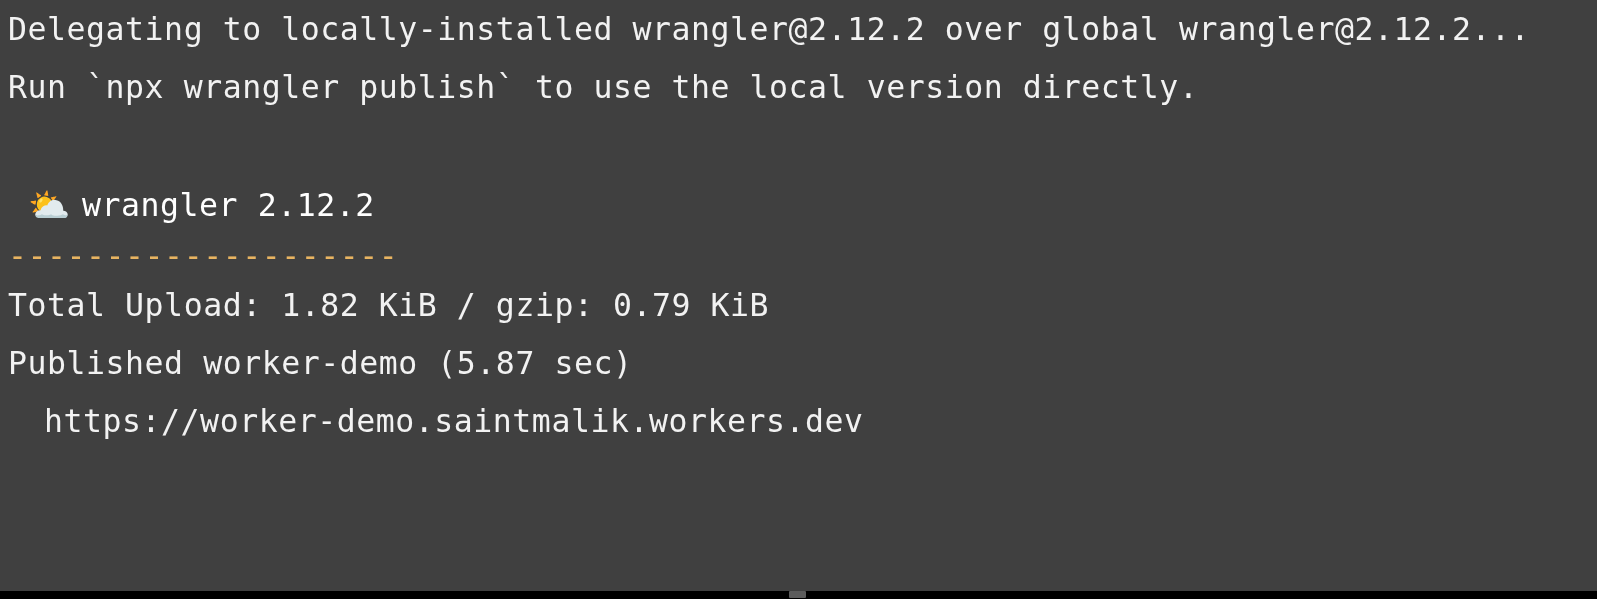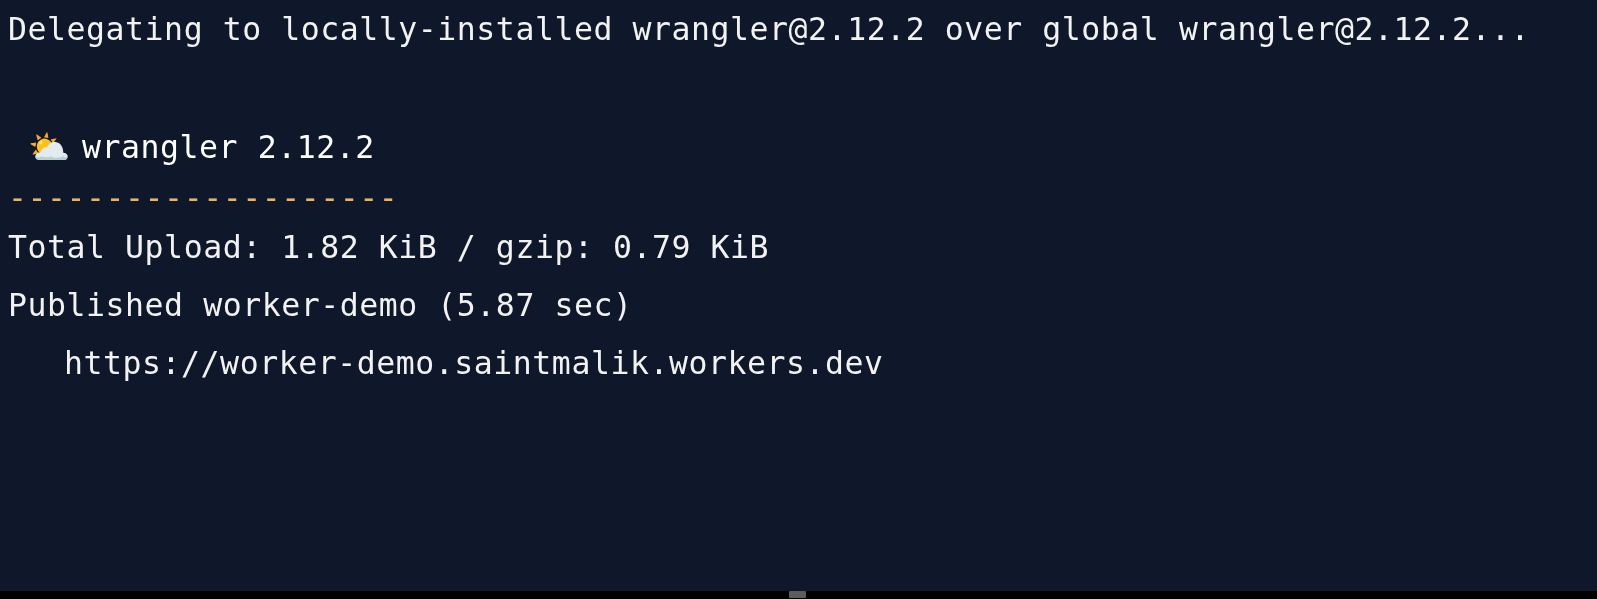--- a/index.html
+++ b/index.html
@@ -10,21 +10,21 @@
   body {
     width: 1597px;
     height: 599px;
     overflow: hidden;
     font-family: "DejaVu Sans Mono", "Liberation Mono", monospace;
   }
   #terminal {
     position: relative;
     width: 1597px;
     height: 599px;
-    background: #0f172a;
+    background: #404040;
     overflow: hidden;
   }
   .screen {
     position: absolute;
     left: 0;
     top: 0;
     width: 1597px;
     padding: 0;
   }
   .line {
@@ -74,21 +74,21 @@
     display: flex;
     align-items: center;
   }
   .divider-inner {
     font-size: 31.5px;
     letter-spacing: 0.55px;
     white-space: pre;
     color: #e8b461;
     font-family: "DejaVu Sans Mono", "Liberation Mono", monospace;
   }
-  .indent-2 { padding-left: 64px; }
+  .indent-2 { padding-left: 44px; }
 
   #scrollbar-track {
     position: absolute;
     left: 0;
     bottom: 0;
     width: 1597px;
     height: 8px;
     background: #000000;
   }
   #scrollbar-thumb {
@@ -103,20 +103,21 @@
 </style>
 </head>
 <body>
 
 <div id="terminal">
 
   <div class="screen">
 
     <div class="line">Delegating to locally-installed wrangler@2.12.2 over global wrangler@2.12.2...</div>
 
+    <div class="line">Run `npx wrangler publish` to use the local version directly.</div>
 
     <div class="line blank"></div>
 
     <div class="brand-line">
       <span class="brand-emoji">⛅</span>
       <span class="brand-text">wrangler 2.12.2</span>
     </div>
 
     <div class="divider">
       <span class="divider-inner">--------------------</span>

